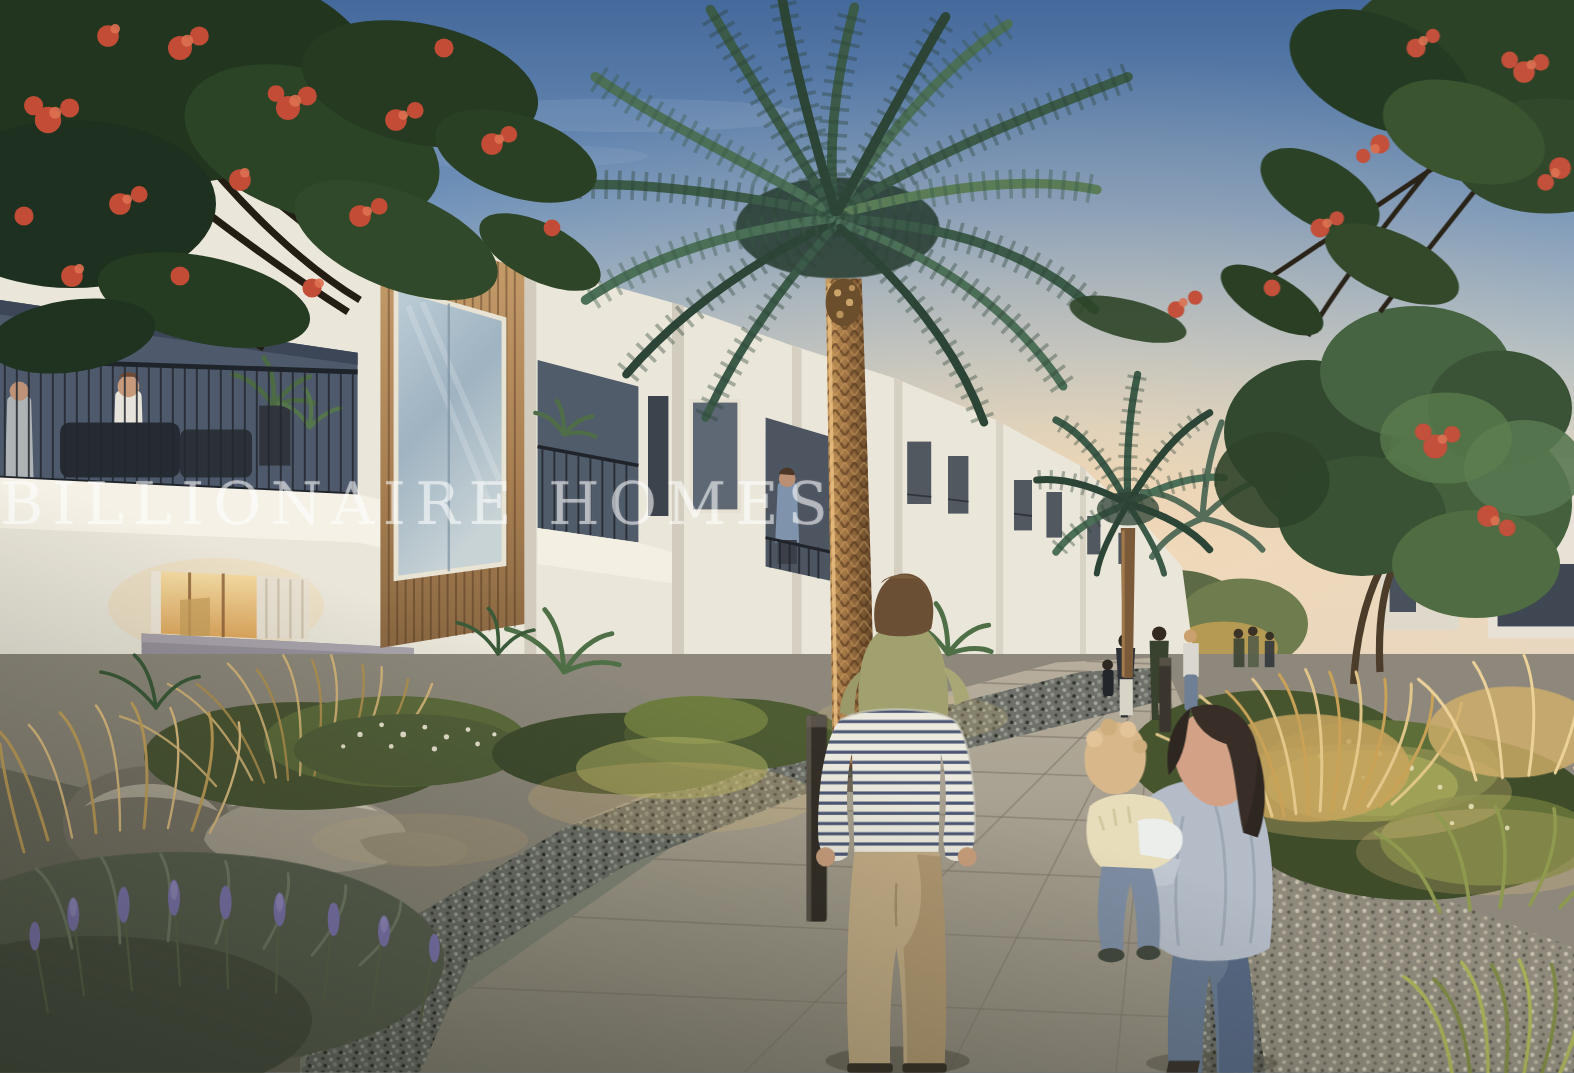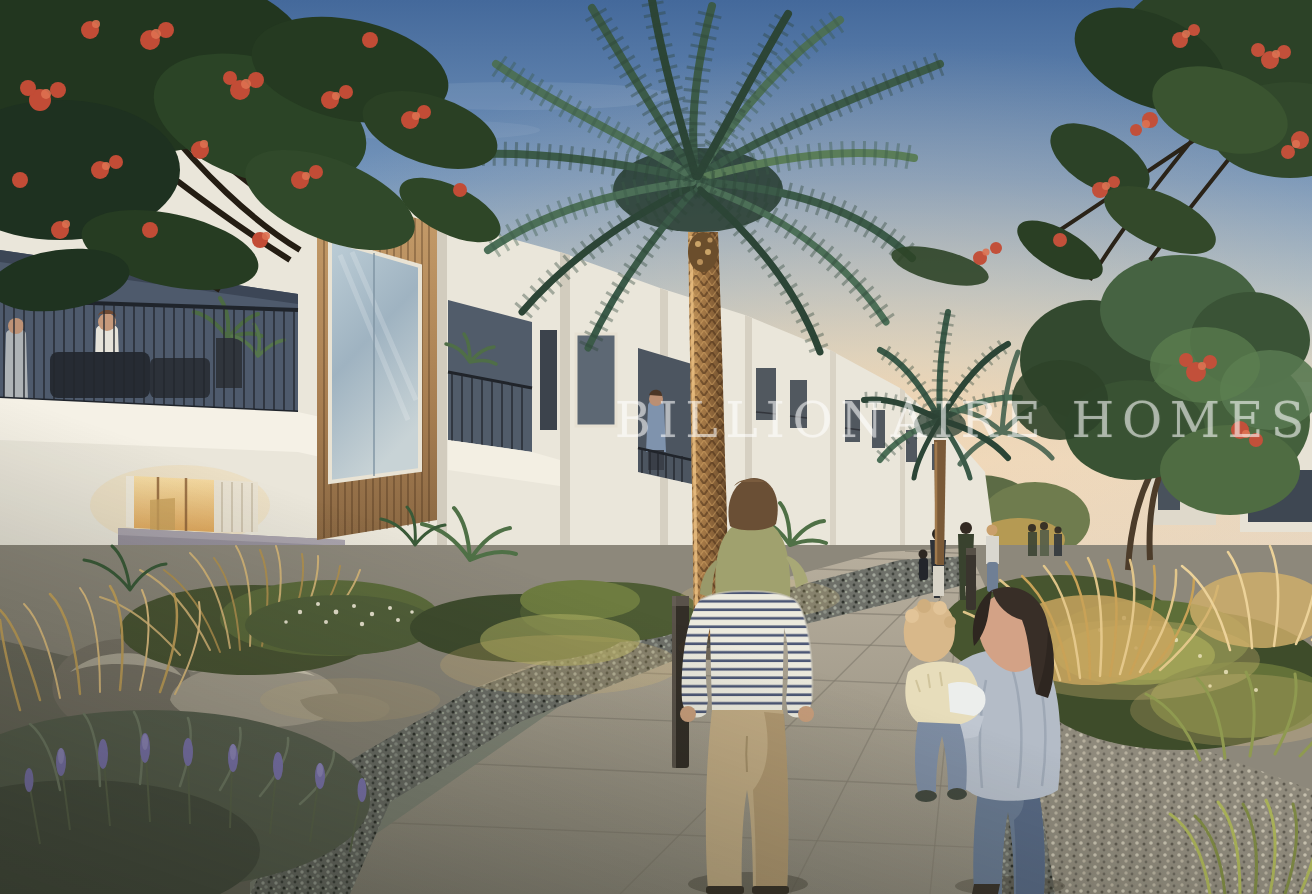--- a/index.html
+++ b/index.html
@@ -2,21 +2,21 @@
 <html><head>
 <meta charset="utf-8">
 <style>
   html,body{margin:0;padding:0;background:#222;}
   .canvas-wrap{
     position:relative;width:1312px;height:894px;overflow:hidden;
     font-family:"DejaVu Sans",sans-serif;background:#7e98b4;
   }
   .canvas-wrap svg{position:absolute;inset:0;display:block;}
   .watermark{
-    position:absolute;left:0;top:392px;width:1312px;text-align:right;
+    position:absolute;left:0;top:392px;width:1312px;text-align:left;
     font-family:"DejaVu Serif","Liberation Serif",serif;
     font-size:49px;font-weight:400;letter-spacing:0.155em;
     color:rgba(255,255,255,0.52);white-space:nowrap;pointer-events:none;
     text-shadow:0 0 2px rgba(255,255,255,0.15);
   }
   
   .fr{fill:none;stroke-linecap:round;}
   .fd{fill:none;stroke-linecap:butt;opacity:.38;}
   .g1{stroke:#2c4536;} .g2{stroke:#3b5a48;} .g3{stroke:#4c6f57;} .g4{stroke:#5a7d58;}
   .bar{stroke:#23272e;stroke-width:1.6;opacity:.85;}

